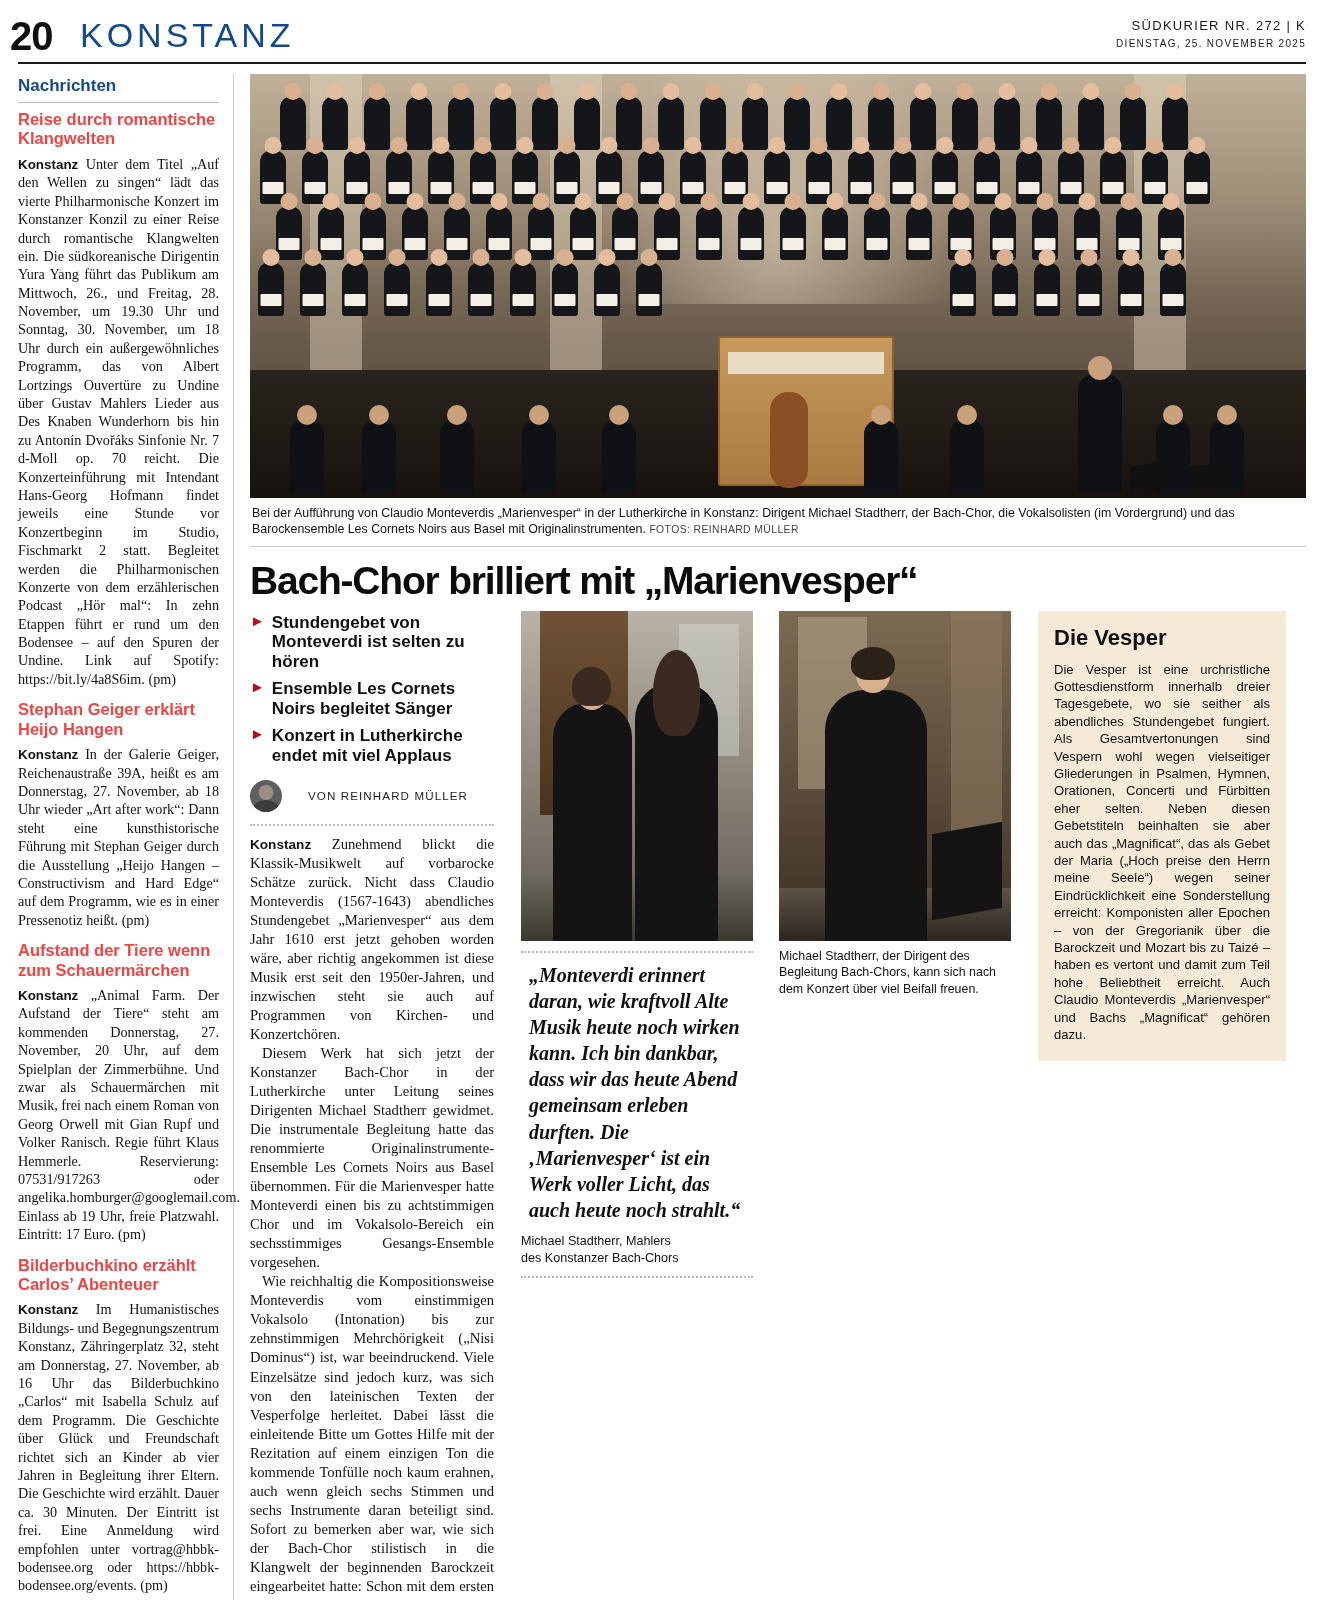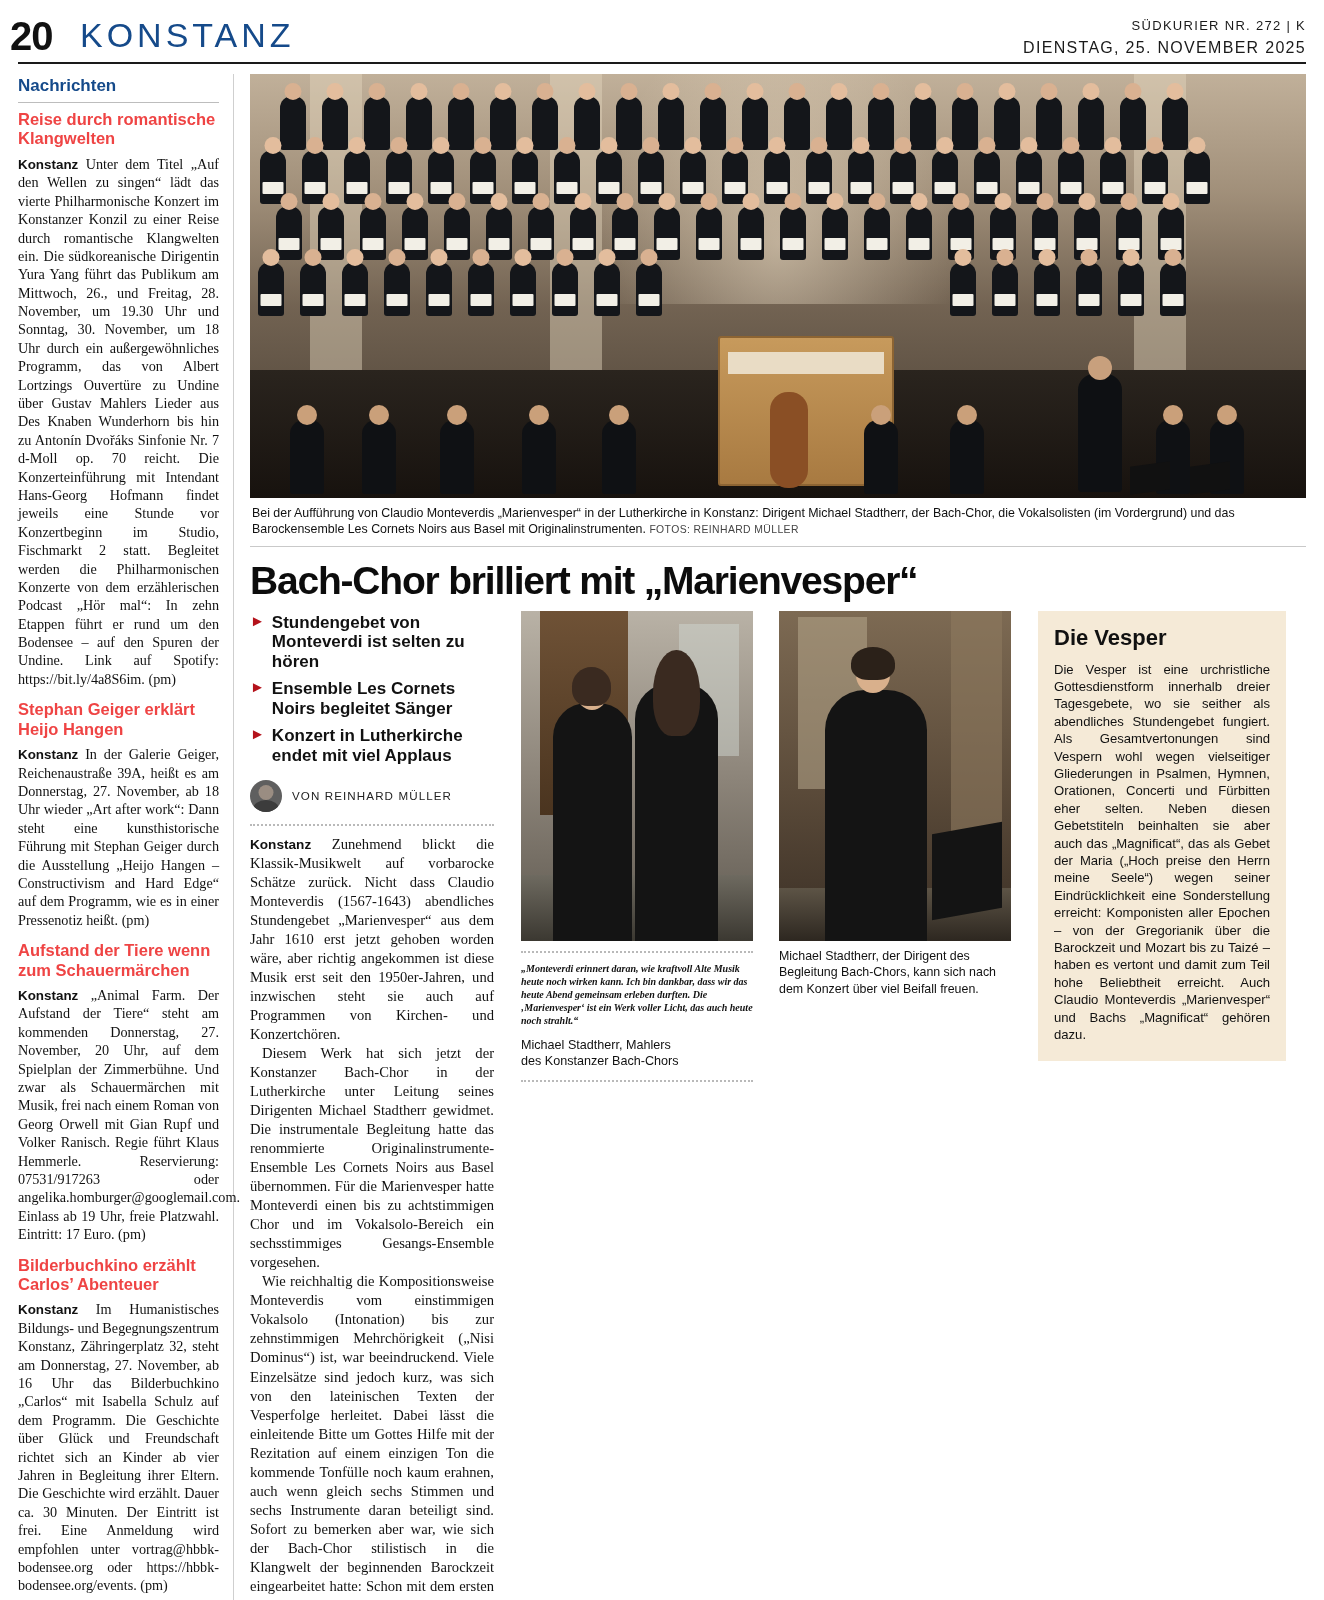--- a/index.html
+++ b/index.html
@@ -24,21 +24,21 @@
   .section-name {
     position: absolute; left: 62px; top: 16px;
     font-family: "Liberation Sans", sans-serif;
     font-size: 34px; font-weight: 400; letter-spacing: 4px; color: #154a8a;
   }
   .issue-line {
     position: absolute; right: 0; top: 16px; text-align: right;
     font-family: "Liberation Sans", sans-serif;
     font-size: 13px; letter-spacing: 1.3px; color: #1a1a1a; line-height: 1.55;
   }
-  .issue-line .l2 { font-size: 16px; text-align: center; }
+  .issue-line .l2 { font-size: 10px; text-align: center; }
 
   
   .body-grid { position: relative; display: flex; gap: 0; padding-top: 10px; }
   .col-left { width: 216px; flex: 0 0 216px; padding-right: 14px; border-right: 1px solid #cfcfcf; }
   .col-main { flex: 1 1 auto; padding-left: 16px; }
 
   
   .rail-title {
     font-family: "Liberation Sans", sans-serif;
     font-size: 17px; font-weight: 700; color: #154a8a; margin: 2px 0 5px;
@@ -122,21 +122,21 @@
   .c3 { width: 258px; flex:0 0 258px; padding: 0 13px; }
   .c4 { width: 262px; flex:0 0 262px; padding-left: 14px; }
 
   .bullets { margin: 2px 0 14px; }
   .bullet { display:flex; gap:7px; margin-bottom: 7px; }
   .bullet .tri { color:#b4121b; font-size:15px; line-height:1.16; }
   .bullet .txt {
     font-family:"Liberation Sans", sans-serif; font-weight:700;
     font-size:17px; line-height:1.17; color:#111;
   }
-  .byline { display:flex; align-items:center; gap:10px; margin: 4px 0 12px; }
+  .byline { display:flex; align-items:center; gap:26px; margin: 4px 0 12px; }
   .avatar { width:32px; height:32px; border-radius:50%; background:#5f5f5f; position:relative; overflow:hidden; flex:0 0 32px;}
   .avatar::after{content:"";position:absolute;left:50%;top:5px;transform:translateX(-50%);width:15px;height:15px;border-radius:50%;background:#9a8d82;}
   .avatar::before{content:"";position:absolute;left:50%;bottom:-6px;transform:translateX(-50%);width:26px;height:18px;border-radius:50% 50% 0 0;background:#3c3c3c;}
   .byline .name {
     font-family:"Liberation Sans", sans-serif; font-size:11.6px; letter-spacing:1.1px; color:#222;
   }
   .dotline { border-bottom: 2px dotted #b9b9b9; margin: 10px 0 9px; }
 
   .p { font-size:14.6px; line-height:1.305; text-align:justify; hyphens:auto; margin:0 0 0; color:#111; }
   .p + .p { text-indent: 12px; }
@@ -151,21 +151,21 @@
   .ap-head { position:absolute; border-radius:50%; background:#d9b08c; }
   .ap-hair { position:absolute; border-radius:50% 50% 40% 40%; background:#3a2a20; }
   .ap-floor { position:absolute; left:0; right:0; bottom:0; height:20%; background:linear-gradient(180deg,#6e6a60,#3b3831); }
 
   .photo-cap {
     font-family:"Liberation Sans", sans-serif; font-size:12.4px; line-height:1.33; padding-top:7px; color:#111;
   }
 
   .pullquote {
     font-family:"Liberation Serif", serif; font-style:italic; font-weight:700;
-    font-size:10px; line-height:1.31; color:#111; margin: 2px 0 10px;
+    font-size:20px; line-height:1.31; color:#111; margin: 2px 8px 10px;
   }
   .pq-attr { font-family:"Liberation Sans", sans-serif; font-style:normal; font-size:12.6px; line-height:1.3; }
   .pq-attr b { font-weight:400; }
 
   
   .box { background:#f5ead7; padding: 14px 16px 18px; }
   .box-title { font-family:"Liberation Sans", sans-serif; font-weight:700; font-size:22px; color:#111; margin:0 0 10px; }
   .box-body { font-family:"Liberation Sans", sans-serif; font-size:13.1px; line-height:1.33; text-align:justify; hyphens:auto; color:#111; }
 </style>
 </head>

